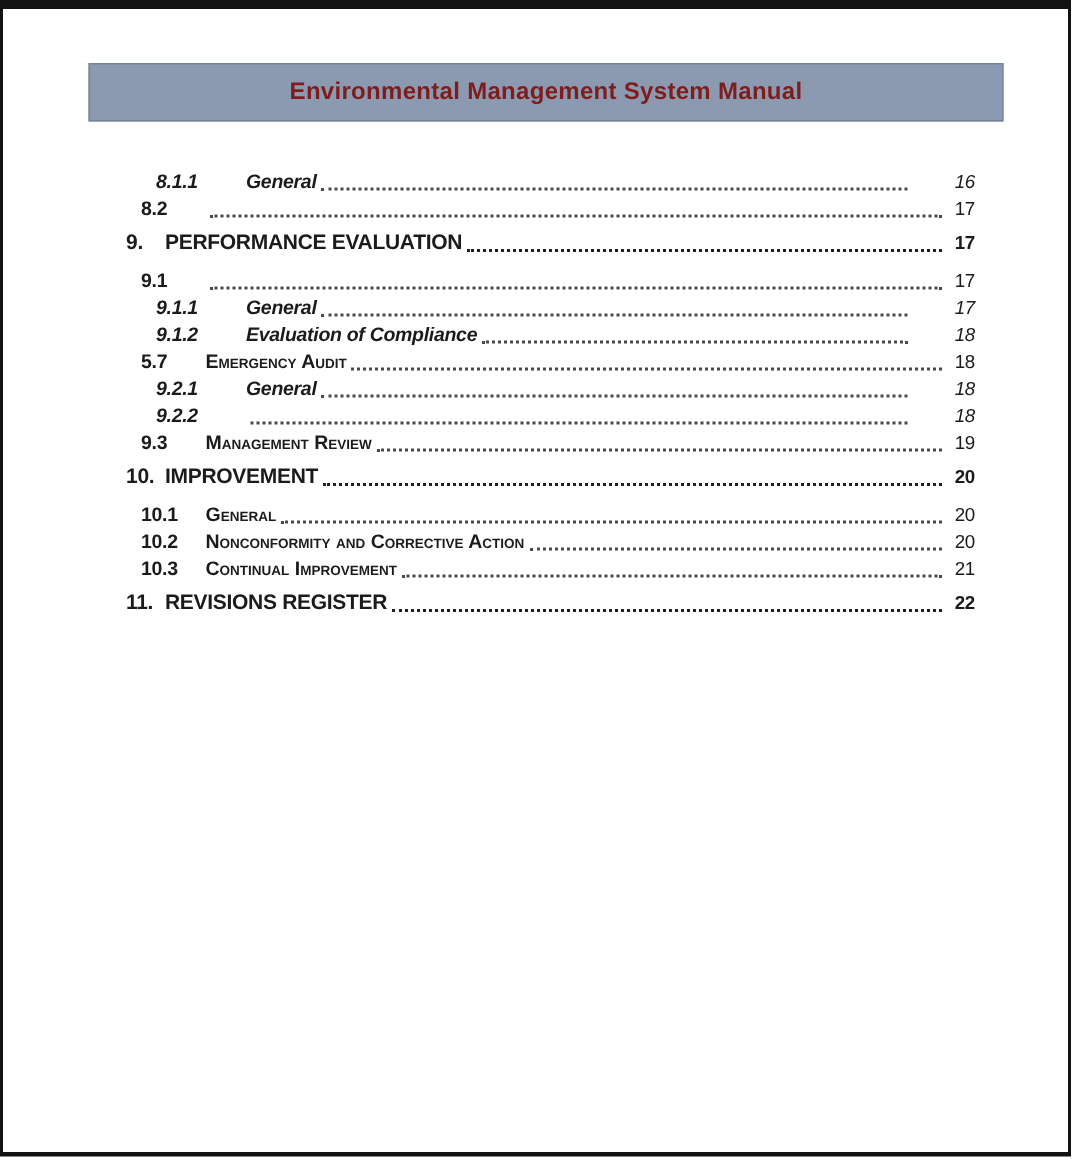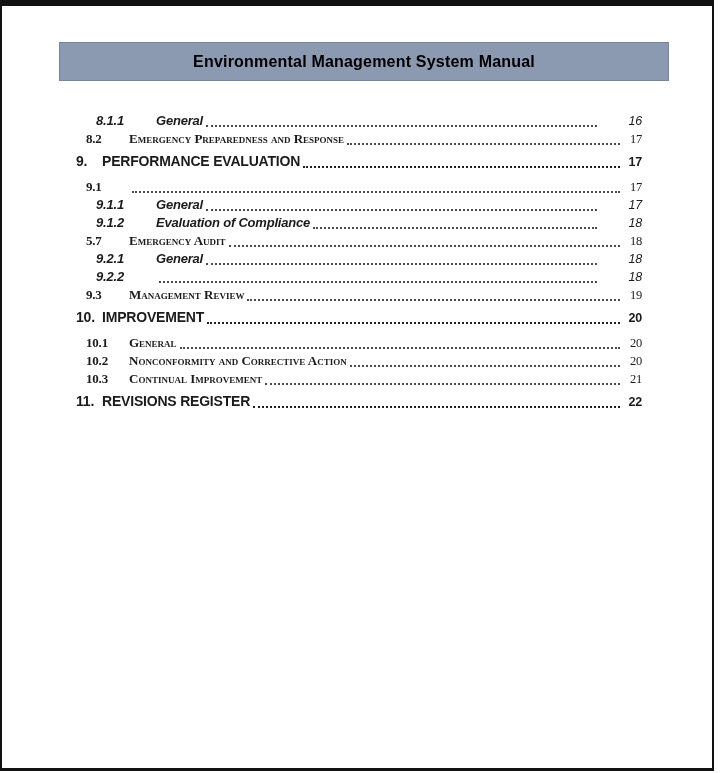--- a/index.html
+++ b/index.html
@@ -34,21 +34,21 @@
   }
   .header-bar .title-text {
     color: #ffffff;
     font-weight: bold;
     font-size: 16px;
     letter-spacing: 0.2px;
   }
   
   .toc {
     position: absolute;
-    left: 76px; top: 112px;
+    left: 84px; top: 112px;
     width: 566px;
     color: #1b1b1b;
     letter-spacing: -0.2px;
   }
   .toc-row {
     display: flex;
     align-items: baseline;
     line-height: 17px;
     font-size: 13px;
   }
@@ -69,51 +69,50 @@
     font-size: 14px;
     line-height: 18px;
     margin-top: 4px;
     margin-bottom: 7px;
   }
   .level-1 .toc-num { width: 26px; }
   .level-1 .toc-leader { border-bottom: 2px dotted #1f1f1f; }
   .level-1 .toc-page { font-weight: bold; }
 
   
-  .level-2 { font-weight: bold; font-family: Liberation Serif, serif; }
+  .level-2 { font-weight: bold; }
   .level-2 .toc-num { margin-left: 10px; width: 43px; }
   .level-2 .toc-label { font-variant: small-caps; letter-spacing: 0; }
   .level-2 .toc-page { font-weight: normal; }
 
   
   .level-3 { font-weight: bold; font-style: italic; }
   .level-3 .toc-num { margin-left: 20px; width: 60px; }
   .level-3 .toc-page { font-weight: normal; font-style: italic; margin-left: 23px; }
 </style>
 </head>
 <body>
 
 <div class="page">
   <div class="frame"></div>
 
   <div class="header-bar" style="background: rgb(140, 154, 177); border-color: rgb(118, 132, 156);">
-    <span class="title-text" style="color: #000000;">Environmental Management System Manual</span>
+    <span class="title-text" style="color: #7f1d1d;">Environmental Management System Manual</span>
   </div>
 
   <div class="toc" id="toc">
   <div class="toc-row level-3">
     <span class="toc-num">8.1.1</span>
     <span class="toc-label">General</span>
     <span class="toc-leader"></span>
     <span class="toc-page">16</span>
   </div>
 
   <div class="toc-row level-2">
     <span class="toc-num">8.2</span>
-    <span class="toc-label">Emergency Preparedness and Response</span>
     <span class="toc-leader"></span>
     <span class="toc-page">17</span>
   </div>
 
   <div class="toc-row level-1">
     <span class="toc-num">9.</span>
     <span class="toc-label">PERFORMANCE EVALUATION</span>
     <span class="toc-leader"></span>
     <span class="toc-page">17</span>
   </div>

